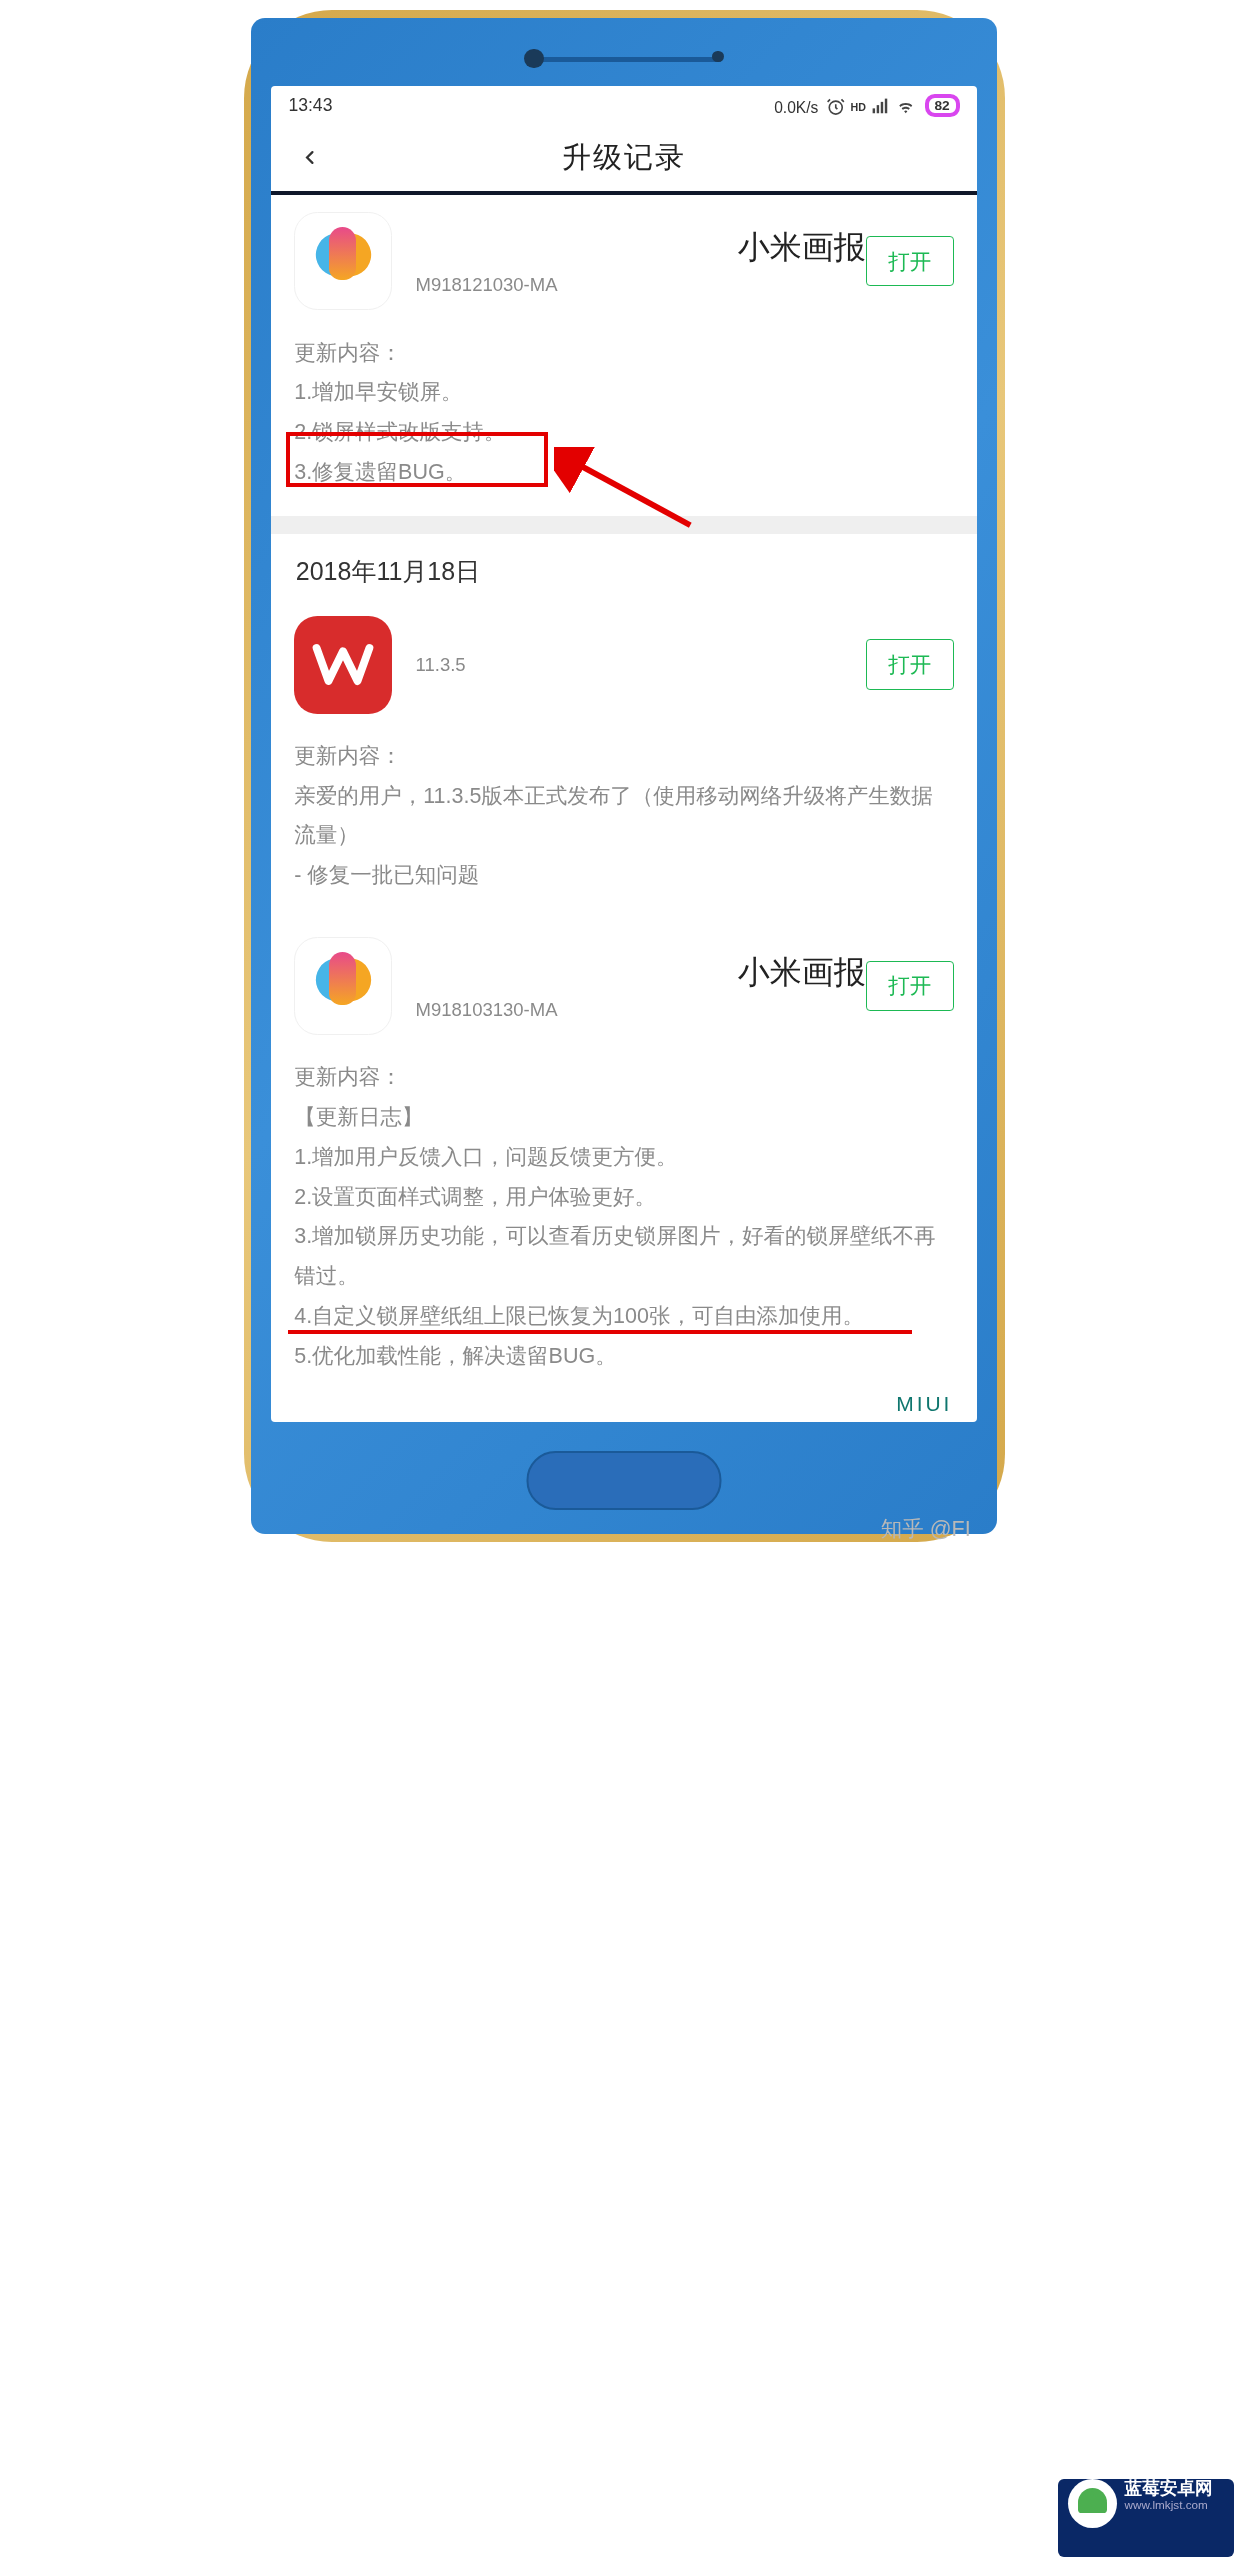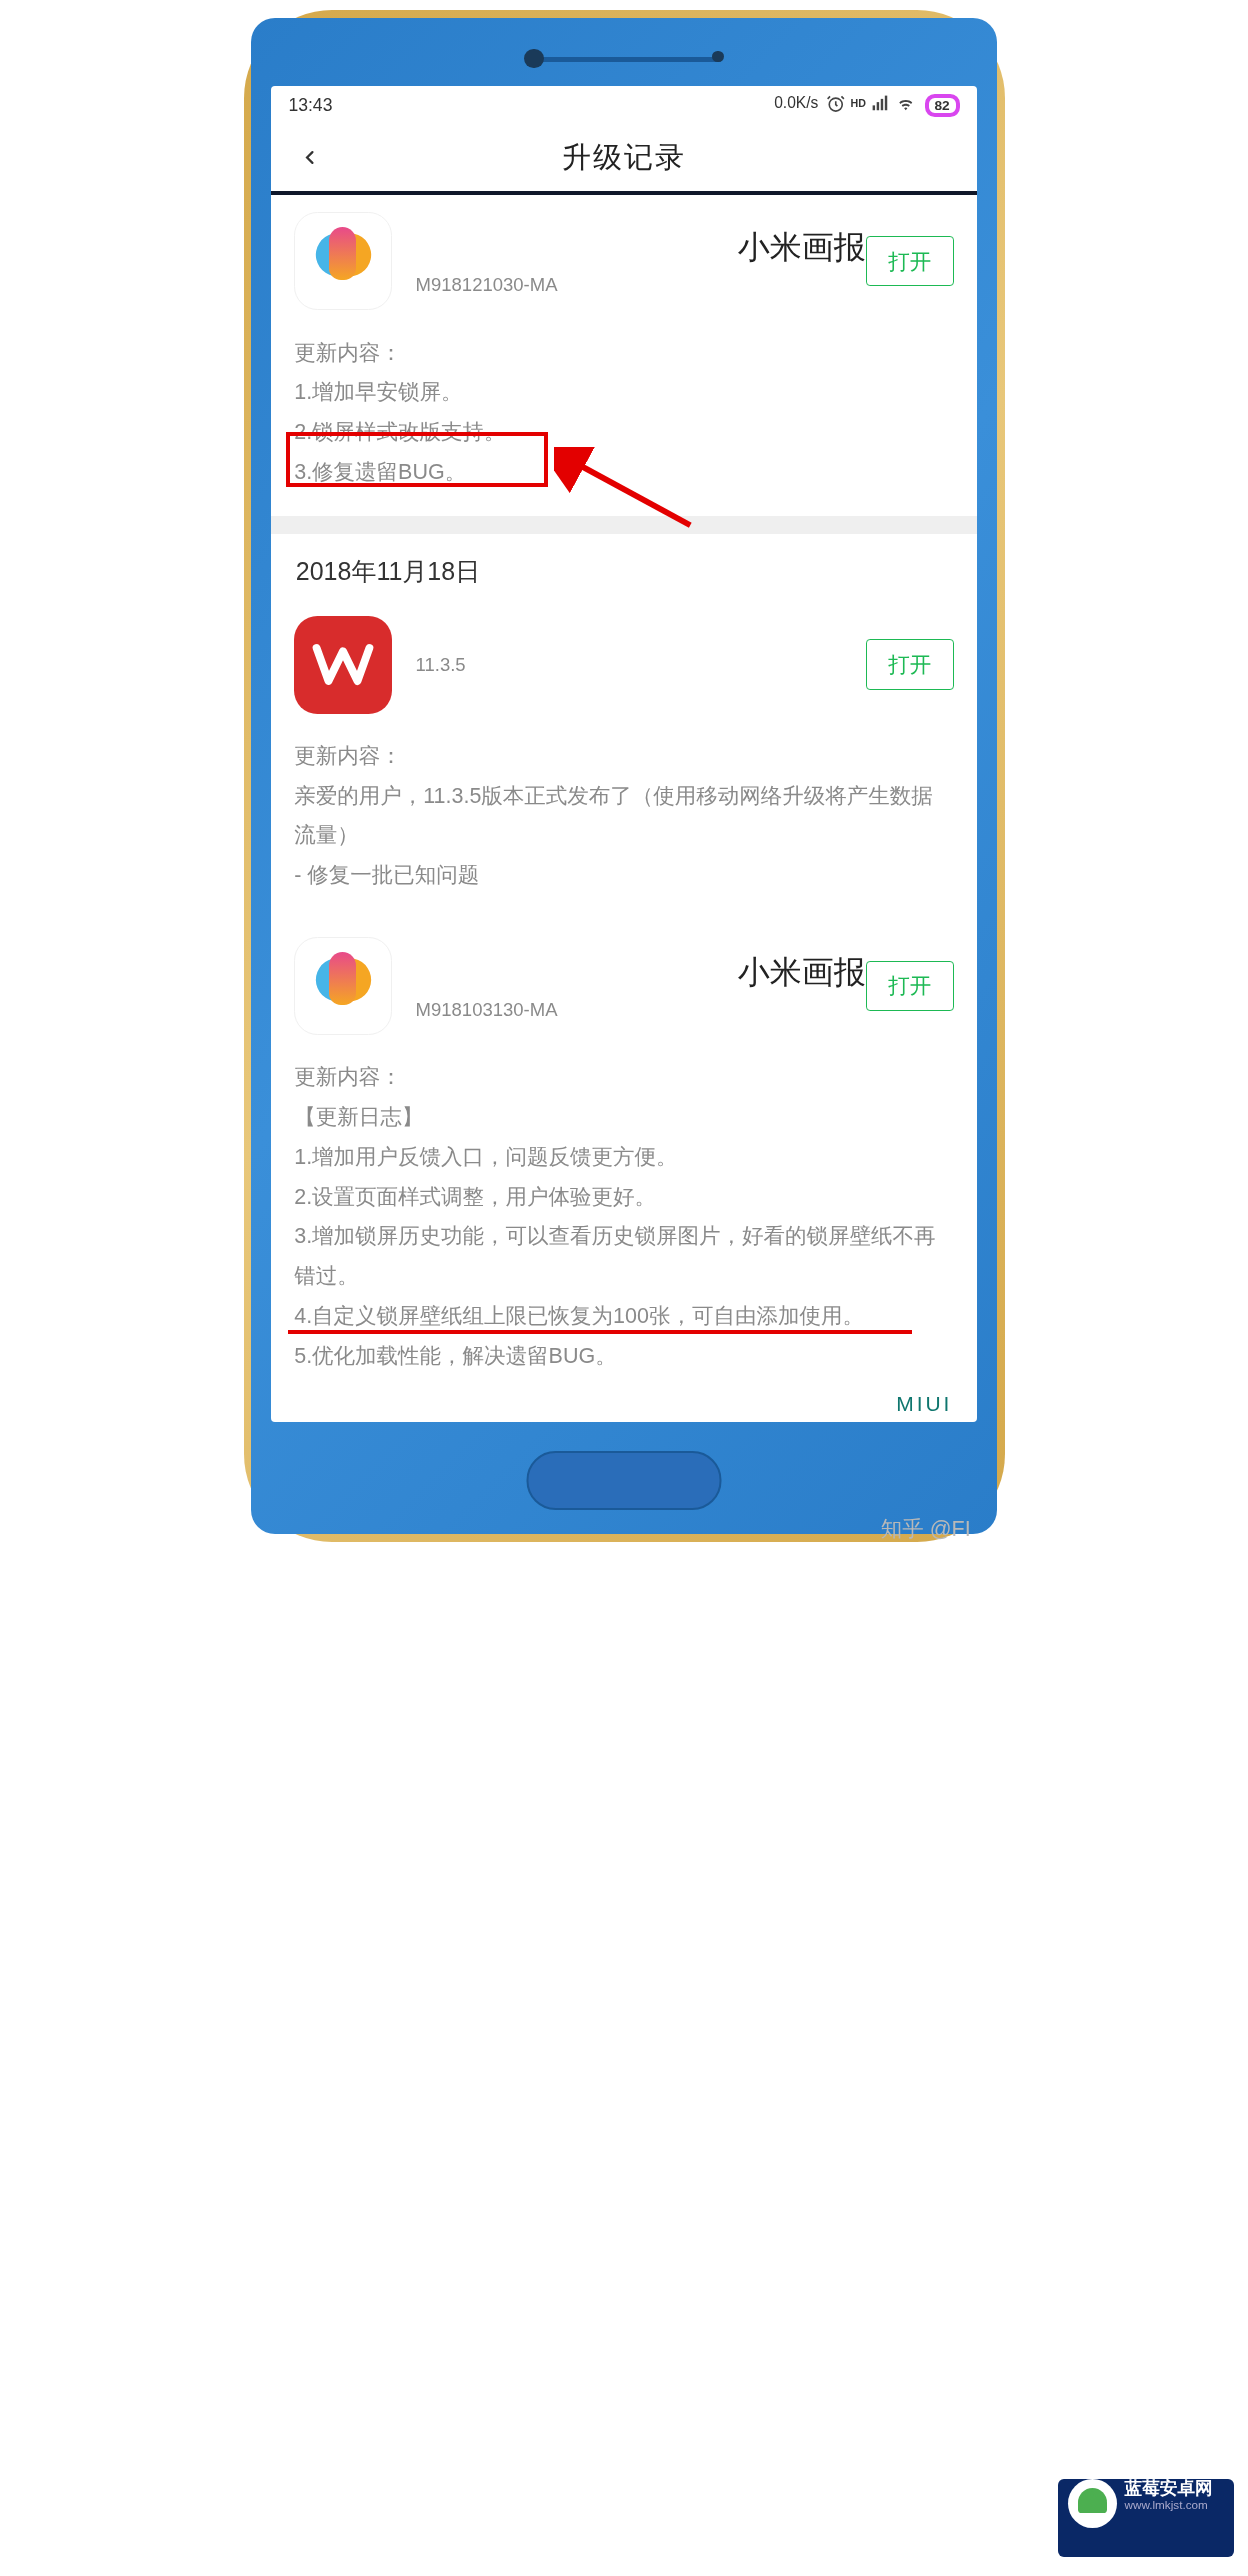--- a/index.html
+++ b/index.html
@@ -22,21 +22,21 @@
       margin: 9.8px auto 0;
       background: linear-gradient(135deg, #d4a84a 0%, #e8c77a 50%, #d4a84a 100%);
       border-radius: 88px;
       padding: 7.8px;
       position: relative;
     }
     .phone-blue {
       width: 100%;
       height: 100%;
       background: linear-gradient(135deg, #2a7dc9 0%, #3a8fd9 50%, #2a7dc9 100%);
-      border-radius: 24px;
+      border-radius: 14px;
       padding: 9px;
       position: relative;
     }
     .phone-notch {
       position: absolute;
       top: 39px;
       left: 50%;
       transform: translateX(-50%);
       width: 195px;
       height: 5.9px;
@@ -86,21 +86,21 @@
       height: 39px;
       display: flex;
       align-items: center;
       justify-content: space-between;
       padding: 0 17.6px;
       font-size: 17.6px;
       color: #333;
     }
     .status-right {
       display: flex;
-      align-items: flex-start;
+      align-items: flex-end;
       gap: 7.8px;
       font-size: 15.6px;
     }
     .status-icons { display: flex; align-items: center; gap: 4.9px; }
     .battery-badge {
       border: 4px solid #d946ef;
       border-radius: 9.8px;
       padding: 0px 5.9px;
       font-size: 13.7px;
       font-weight: 600;

